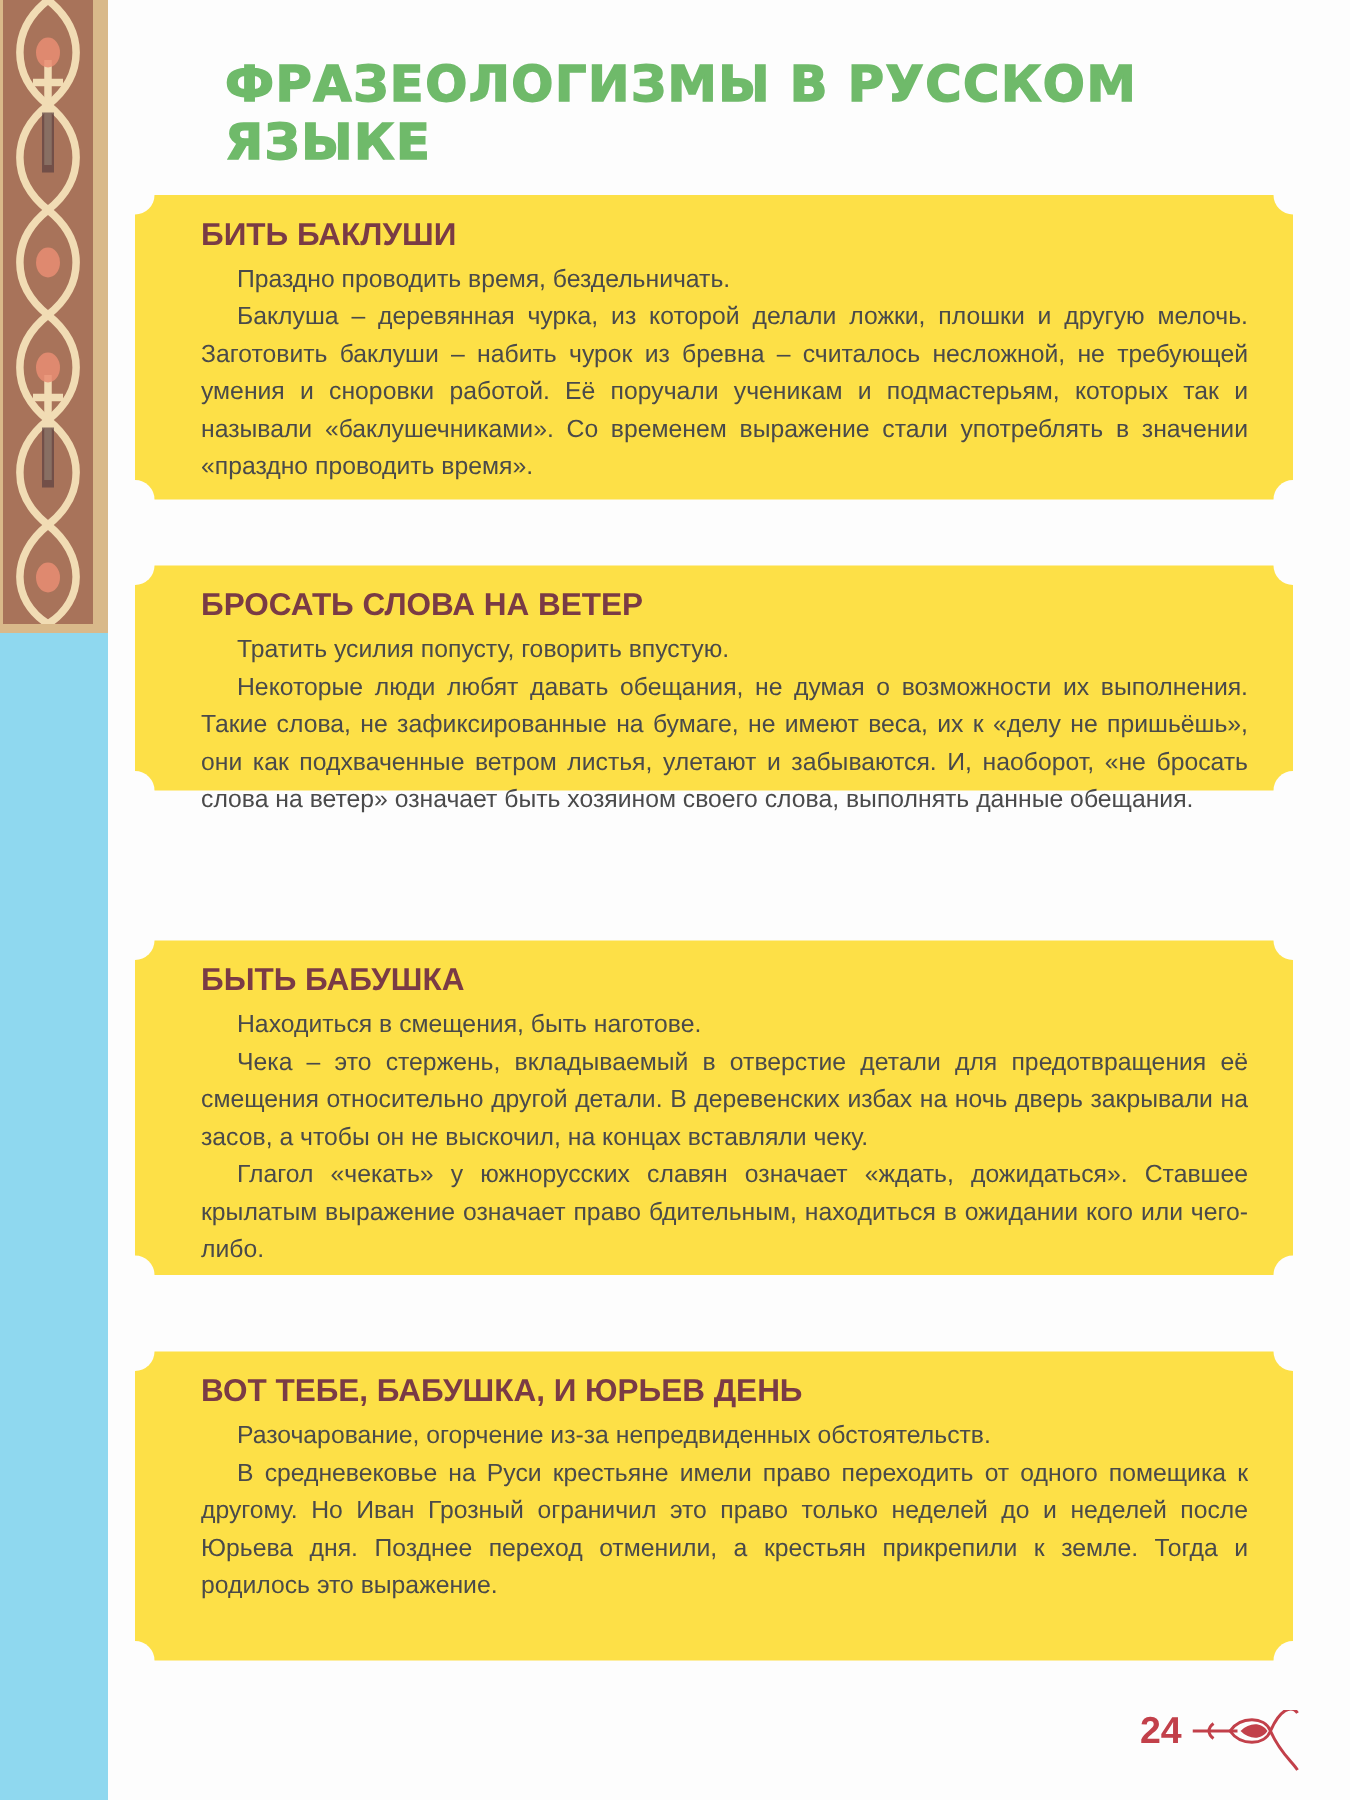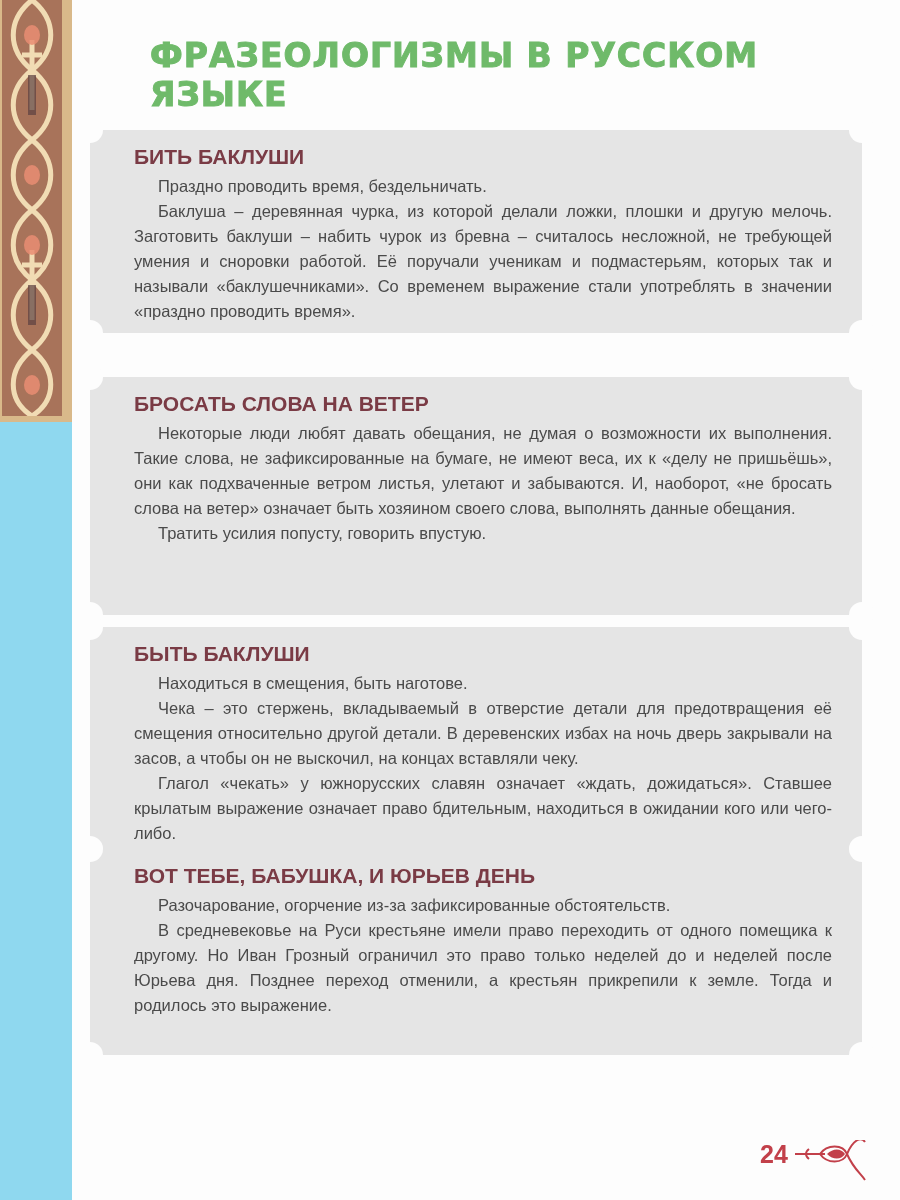--- a/index.html
+++ b/index.html
@@ -27,21 +27,21 @@
     position: absolute; left: 150px; top: 36px; width: 650px;
     text-align: left;
     font-family: "DejaVu Sans", sans-serif;
     font-weight: bold; font-size: 33px; letter-spacing: 1px;
     color: #6fba6a;
     text-transform: uppercase;
     -webkit-text-stroke: 1px #6fba6a;
   }
   .card {
     position: absolute; left: 90px; width: 772px;
-    background: #e5e5e5;
+    background: #fde047;
     box-sizing: border-box;
     padding: 12px 30px 0 44px;
   }
   .card::before, .card::after, .card .notch-bl, .card .notch-br {
     content: ""; position: absolute; width: 26px; height: 26px;
     background: #fdfdfd; border-radius: 50%;
   }
   .card::before { left: -13px; top: -13px; }
   .card::after { right: -13px; top: -13px; }
   .card .notch-bl { left: -13px; bottom: -13px; }
@@ -89,42 +89,42 @@
 <div class="page-title">Фразеологизмы в русском языке</div>
 
 <div class="card" style="top:130px;height:203px;">
   <span class="notch-bl"></span>
     <span class="notch-br"></span>
   <div class="card-title">БИТЬ БАКЛУШИ</div>
   <p>Праздно проводить время, бездельничать.</p>
   <p>Баклуша – деревянная чурка, из которой делали ложки, плошки и другую мелочь. Заготовить баклуши – набить чурок из бревна – считалось несложной, не требующей умения и сноровки работой. Её поручали ученикам и подмастерьям, которых так и называли «баклушечниками». Со временем выражение стали употреблять в значении «праздно проводить время».</p>
 </div>
 
-<div class="card" style="top:377px;height:238px;">
+<div class="card" style="top:377px;height:150px;">
   <span class="notch-bl"></span>
     <span class="notch-br"></span>
   <div class="card-title">БРОСАТЬ СЛОВА НА ВЕТЕР</div>
+  <p>Тратить усилия попусту, говорить впустую.</p>
   <p>Некоторые люди любят давать обещания, не думая о возможности их выполнения. Такие слова, не зафиксированные на бумаге, не имеют веса, их к «делу не пришьёшь», они как подхваченные ветром листья, улетают и забываются. И, наоборот, «не бросать слова на ветер» означает быть хозяином своего слова, выполнять данные обещания.</p>
-  <p>Тратить усилия попусту, говорить впустую.</p>
 </div>
 
 <div class="card" style="top:627px;height:223px;">
   <span class="notch-bl"></span>
     <span class="notch-br"></span>
-  <div class="card-title">БЫТЬ БАКЛУШИ</div>
+  <div class="card-title">БЫТЬ БАБУШКА</div>
   <p>Находиться в смещения, быть наготове.</p>
   <p>Чека – это стержень, вкладываемый в отверстие детали для предотвращения её смещения относительно другой детали. В деревенских избах на ночь дверь закрывали на засов, а чтобы он не выскочил, на концах вставляли чеку.</p>
   <p>Глагол «чекать» у южнорусских славян означает «ждать, дожидаться». Ставшее крылатым выражение означает право бдительным, находиться в ожидании кого или чего-либо.</p>
 </div>
 
-<div class="card" style="top:849px;height:206px;">
+<div class="card" style="top:901px;height:206px;">
   <span class="notch-bl"></span>
     <span class="notch-br"></span>
   <div class="card-title">ВОТ ТЕБЕ, БАБУШКА, И ЮРЬЕВ ДЕНЬ</div>
-  <p>Разочарование, огорчение из-за зафиксированные обстоятельств.</p>
+  <p>Разочарование, огорчение из-за непредвиденных обстоятельств.</p>
   <p>В средневековье на Руси крестьяне имели право переходить от одного помещика к другому. Но Иван Грозный ограничил это право только неделей до и неделей после Юрьева дня. Позднее переход отменили, а крестьян прикрепили к земле. Тогда и родилось это выражение.</p>
 </div>
 
 <div class="page-number">24</div>
 <div class="page-ornament">
   <svg width="75" height="60" viewBox="0 0 75 60">
     <g fill="none" stroke="#c2404a" stroke-width="2">
       <line x1="0" y1="14" x2="30" y2="14"></line>
       <path d="M14 9 C10 12 10 16 14 19"></path>
       <path d="M25 14 C32 4 48 4 52 14 C48 24 32 24 25 14 Z"></path>

